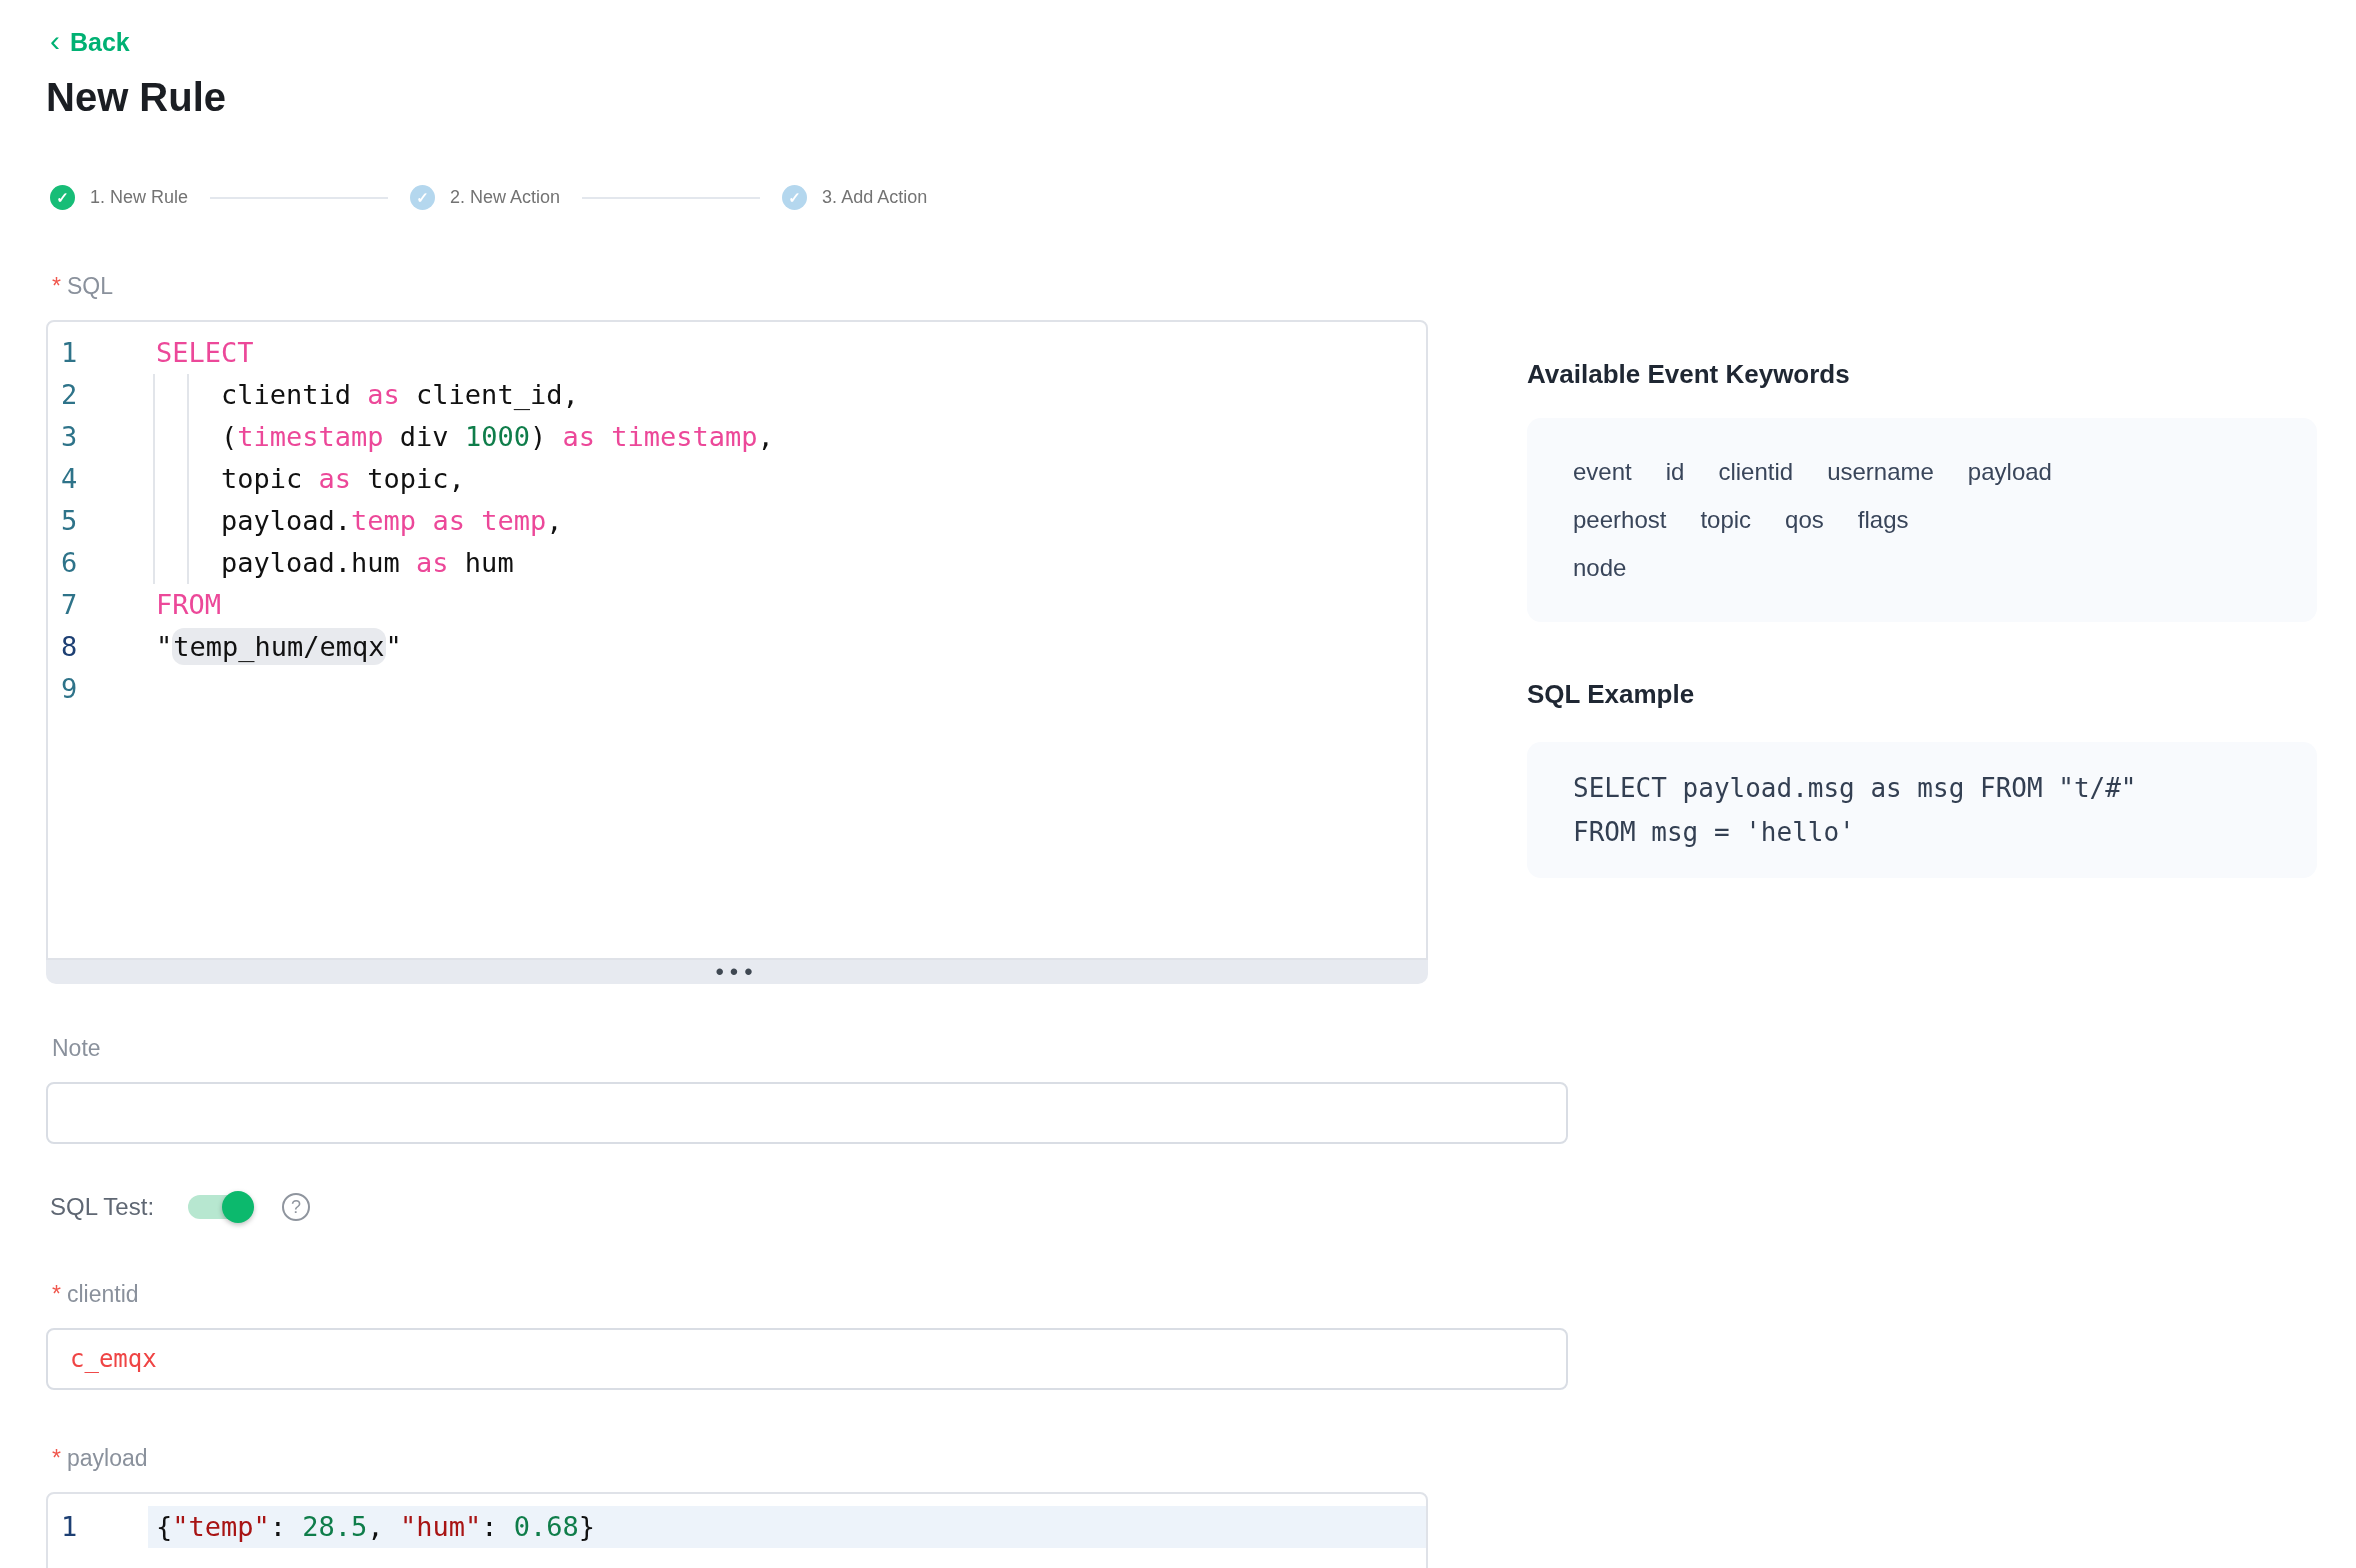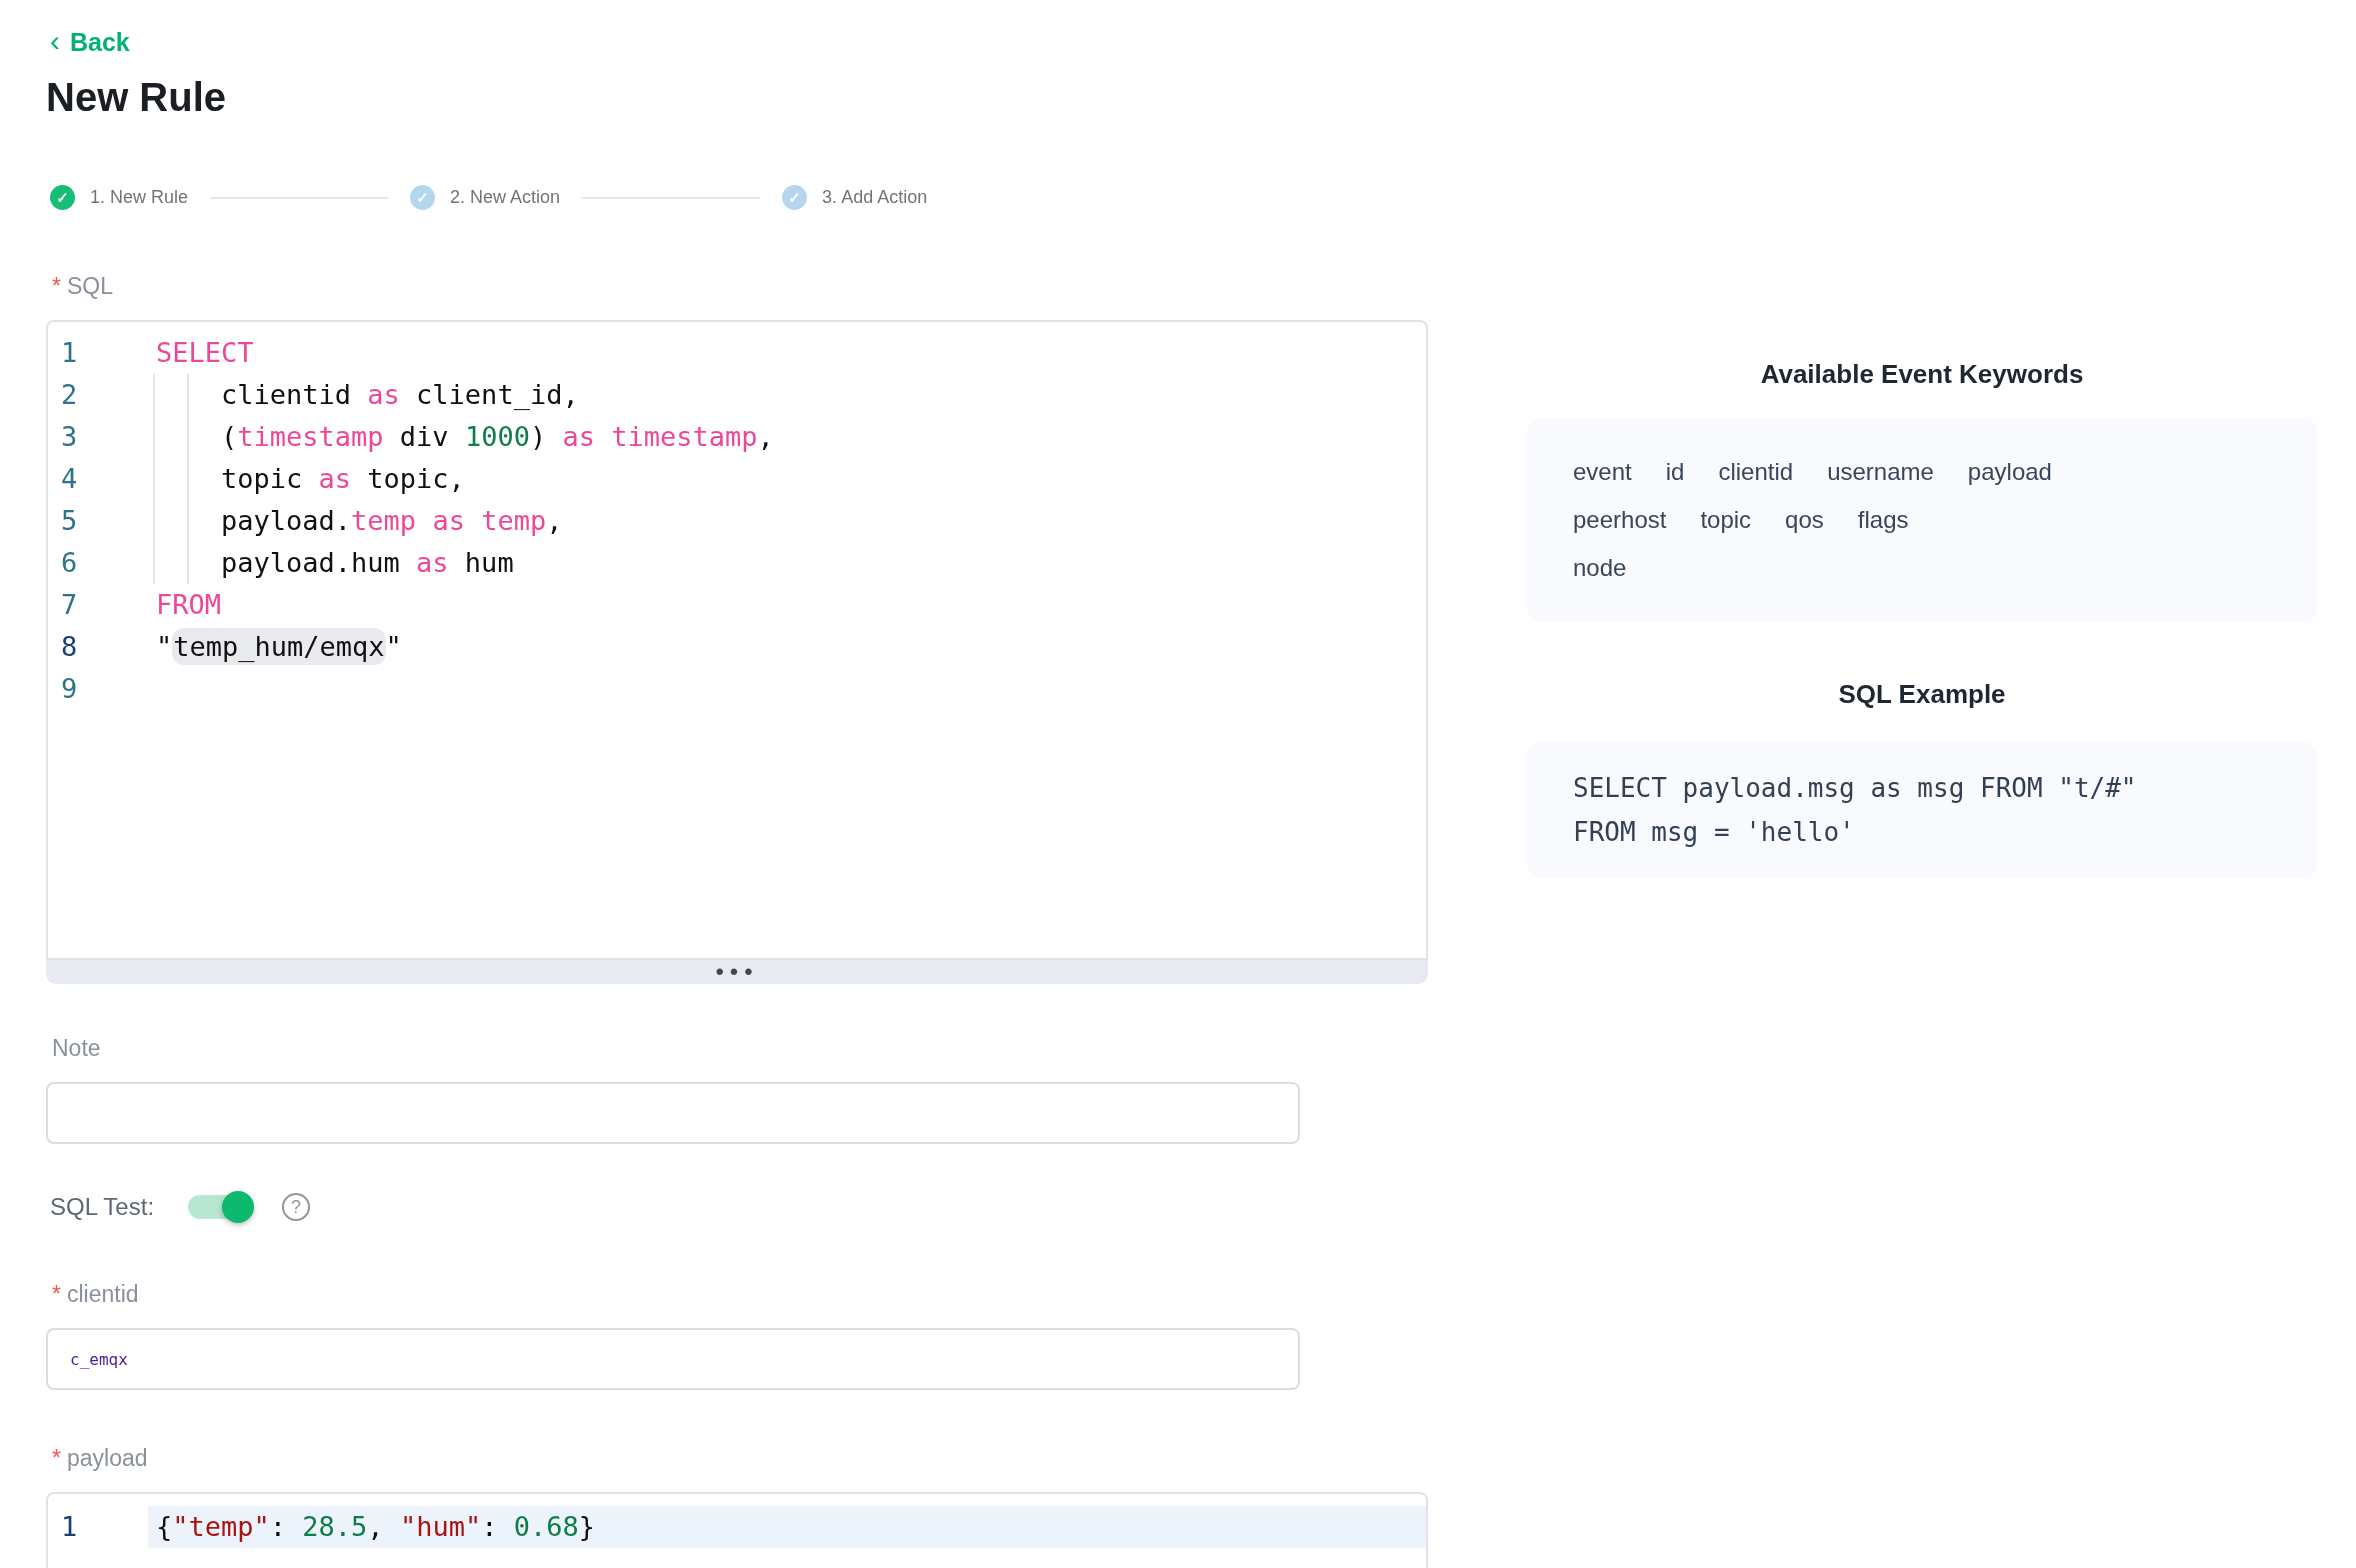--- a/index.html
+++ b/index.html
@@ -49,38 +49,38 @@
   .tk-hl  { background:#e8eaee; border-radius:12px; padding:3px 1px; }
   .guide { position:absolute; width:2px; background:#e2e5ea; top:52px; height:210px; }
   .guide.g1 { left:105px; } .guide.g2 { left:139px; }
 
   
   .handle { margin-left:46px; width:1382px; height:24px; background:#e7eaf0;
             border-radius:0 0 10px 10px; display:flex; align-items:center; justify-content:center;
             color:#3f4852; font-size:24px; letter-spacing:6px; line-height:10px; cursor:row-resize; }
 
   
-  .text-input { display:block; margin:20px 0 0 46px; width:1254px; height:62px;
+  .text-input { display:block; margin:20px 0 0 46px; width:1522px; height:62px;
                 border:2px solid #d9dde4; border-radius:8px; padding:0 22px;
-                font-size:16px; color:#4c1d95; font-family:"DejaVu Sans Mono", monospace;
+                font-size:24px; color:#ef4444; font-family:"DejaVu Sans Mono", monospace;
                 background:#fff; outline:none; }
 
   
   .sqltest { display:flex; align-items:center; margin:46px 0 0 50px; gap:34px; height:34px; }
   .sqltest-label { font-size:24px; color:#5f6773; }
   .toggle { position:relative; width:64px; height:24px; border-radius:12px; background:#b7e7d0; cursor:pointer; }
   .toggle .knob { position:absolute; right:-2px; top:-4px; width:32px; height:32px; border-radius:50%;
                   background:#0cb96d; box-shadow:0 2px 5px rgba(0,0,0,.25); }
   .help { width:28px; height:28px; border-radius:50%; border:2px solid #8f959e; color:#8f959e;
           font-size:18px; display:flex; align-items:center; justify-content:center;
           margin-left:-4px; cursor:pointer; }
 
   
   .right-panel { position:absolute; left:1527px; top:330px; width:790px; }
-  .panel-title { font-size:26px; font-weight:700; color:#1f2733; line-height:32px;text-align:center; }
+  .panel-title { font-size:26px; font-weight:700; color:#1f2733; line-height:32px; }
   .kw-box { margin-top:28px; background:#f8fafd; border-radius:14px; padding:30px 0 30px 46px; }
   .kw-row { line-height:48px; font-size:24px; color:#39455a; }
   .kw-row span { margin-right:34px; }
   .panel-title.example { margin-top:56px; }
   .ex-box { margin-top:32px; background:#f8fafd; border-radius:14px; padding:24px 30px 24px 46px;
             font-family:"DejaVu Sans Mono", monospace; font-size:26px; line-height:44px; color:#333f52; }
 </style>
 </head>
 <body>
 

